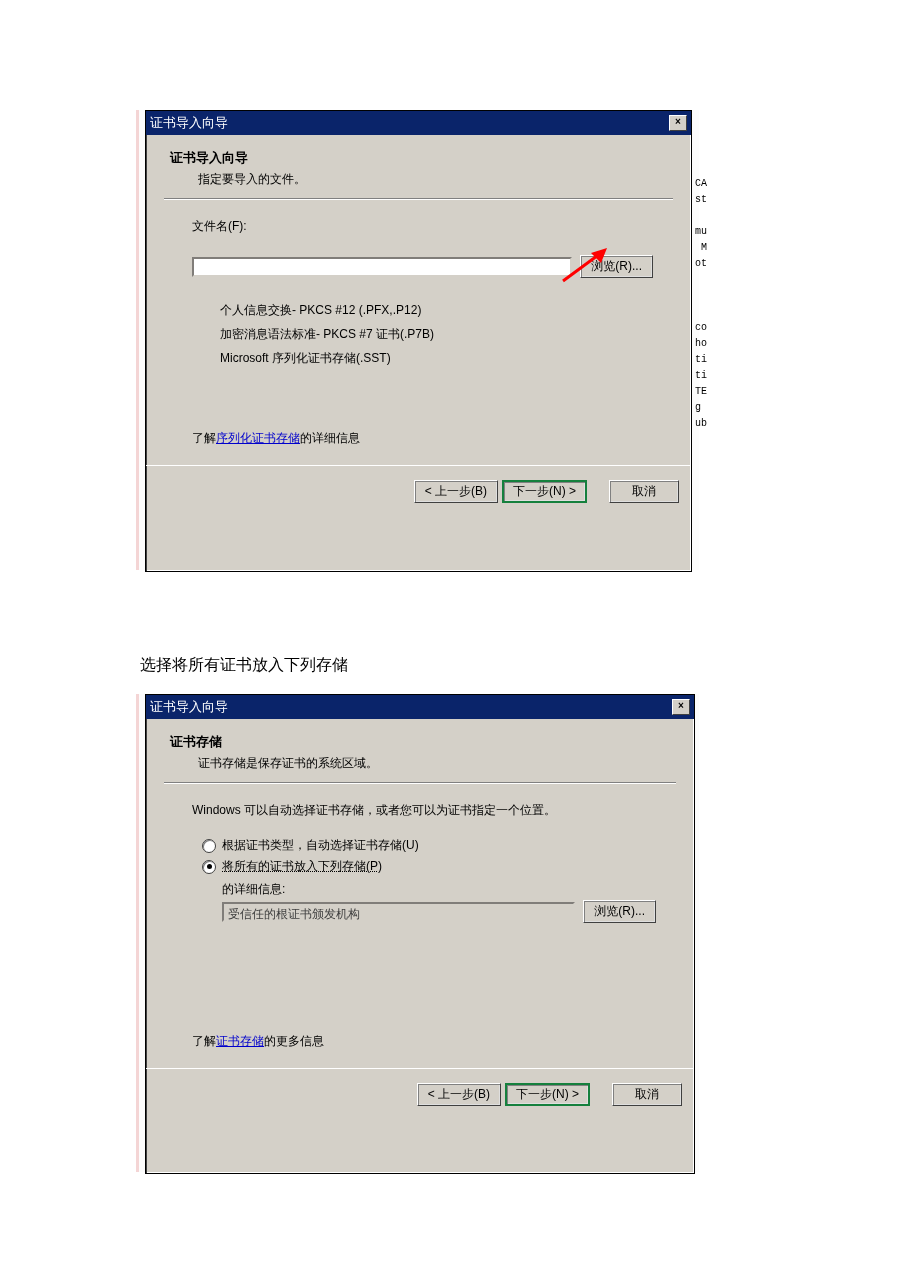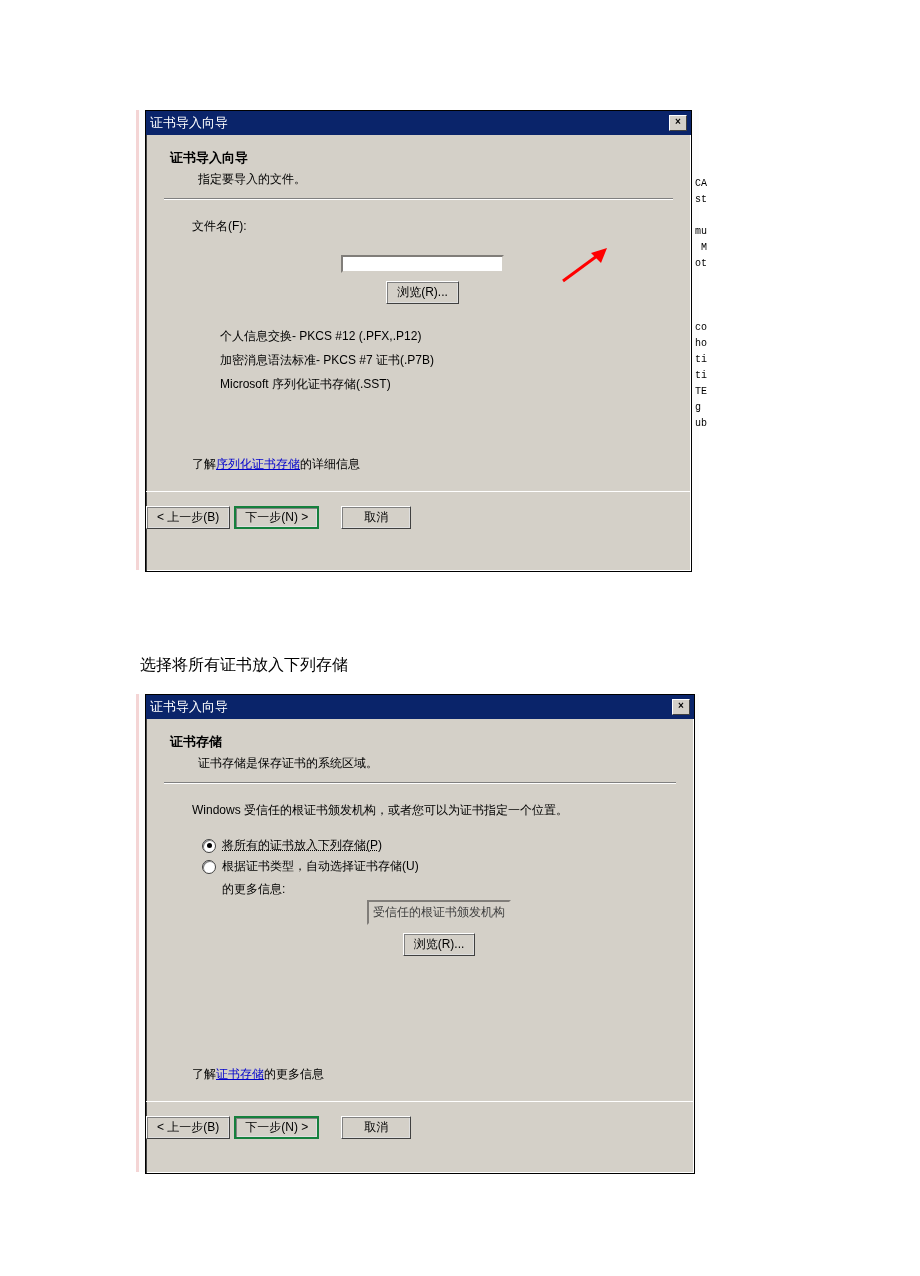--- a/index.html
+++ b/index.html
@@ -74,21 +74,20 @@
   }
   .lbl {
     font-size: 12px;
     margin-bottom: 20px;
   }
   .row {
     display:flex;
     align-items:center;
     gap:8px;
     margin-bottom: 20px;
-    flex-direction: column;
   }
   .textbox {
     flex:1;
     height:20px;
     background:#fff;
     border:2px inset #d4d0c8;
     font-size:12px;
     padding:0 2px;
     box-sizing:border-box;
   }
@@ -119,20 +118,21 @@
     color: #0000cc;
     text-decoration: underline;
     cursor:pointer;
   }
   .learn {
     margin-top: 60px;
     font-size:12px;
   }
   .footer {
     display:flex;
+    justify-content:flex-end;
     gap:4px;
     padding: 14px 12px 14px 0;
     border-top:1px solid #fff;
     margin-top: 18px;
   }
   .footer .gap { width:14px; }
   
   .arrow {
     position:absolute;
     width:60px;
@@ -267,31 +267,31 @@
       <span>证书导入向导</span>
       <span class="close">×</span>
     </div>
     <div class="wiz-body">
       <div class="wiz-head">
         <div class="h1">证书存储</div>
         <div class="h2">证书存储是保存证书的系统区域。</div>
       </div>
       <div class="hr"></div>
       <div class="content">
-        <div style="margin:6px 0 18px 0">Windows 受信任的根证书颁发机构，或者您可以为证书指定一个位置。</div>
-
+        <div style="margin:6px 0 18px 0">Windows 可以自动选择证书存储，或者您可以为证书指定一个位置。</div>
+
+        <div class="radio-row">
+          <span class="radio"></span>
+          <span>根据证书类型，自动选择证书存储(U)</span>
+        </div>
         <div class="radio-row">
           <span class="radio checked"></span>
           <span class="dotted">将所有的证书放入下列存储(P)</span>
         </div>
-        <div class="radio-row">
-          <span class="radio"></span>
-          <span>根据证书类型，自动选择证书存储(U)</span>
-        </div>
-        <div class="sub" style="margin-top:6px">的更多信息:</div>
+        <div class="sub" style="margin-top:6px">的详细信息:</div>
         <div class="row" style="padding-left:30px;margin-top:2px;margin-bottom:10px">
           <div class="readonly">受信任的根证书颁发机构</div>
           <button class="btn">浏览(R)...</button>
         </div>
 
         <div class="learn" style="margin-top:110px">
           <span>了解</span><span class="link">证书存储</span><span>的更多信息</span>
         </div>
       </div>
     </div>

